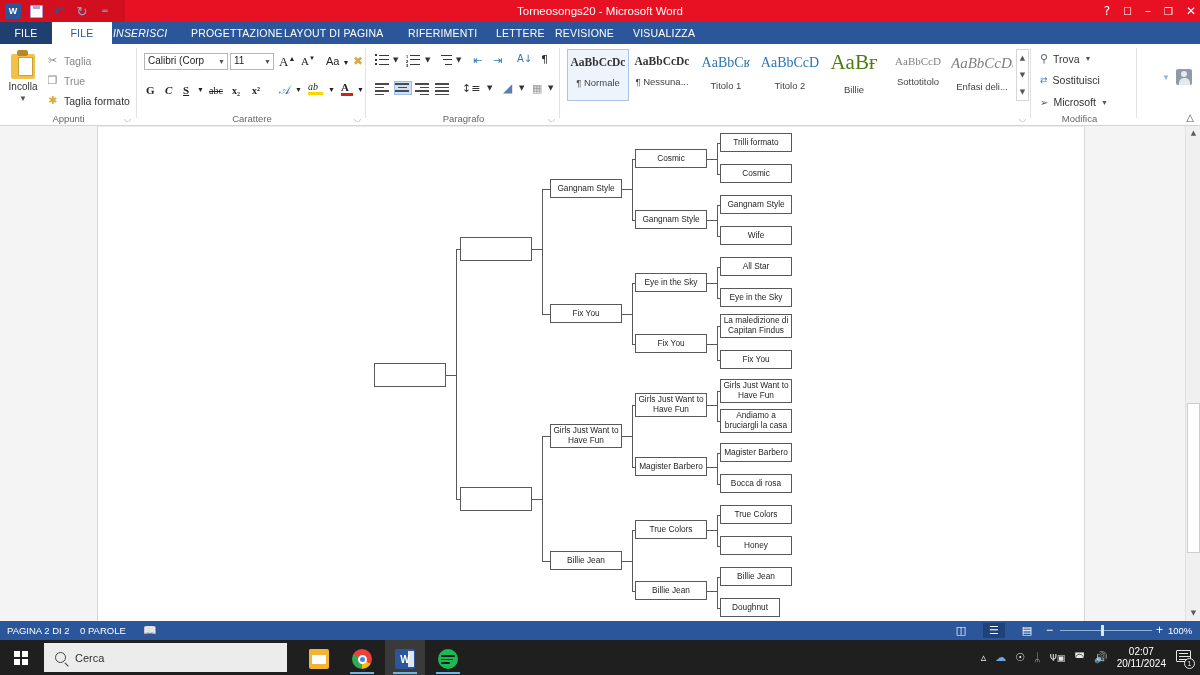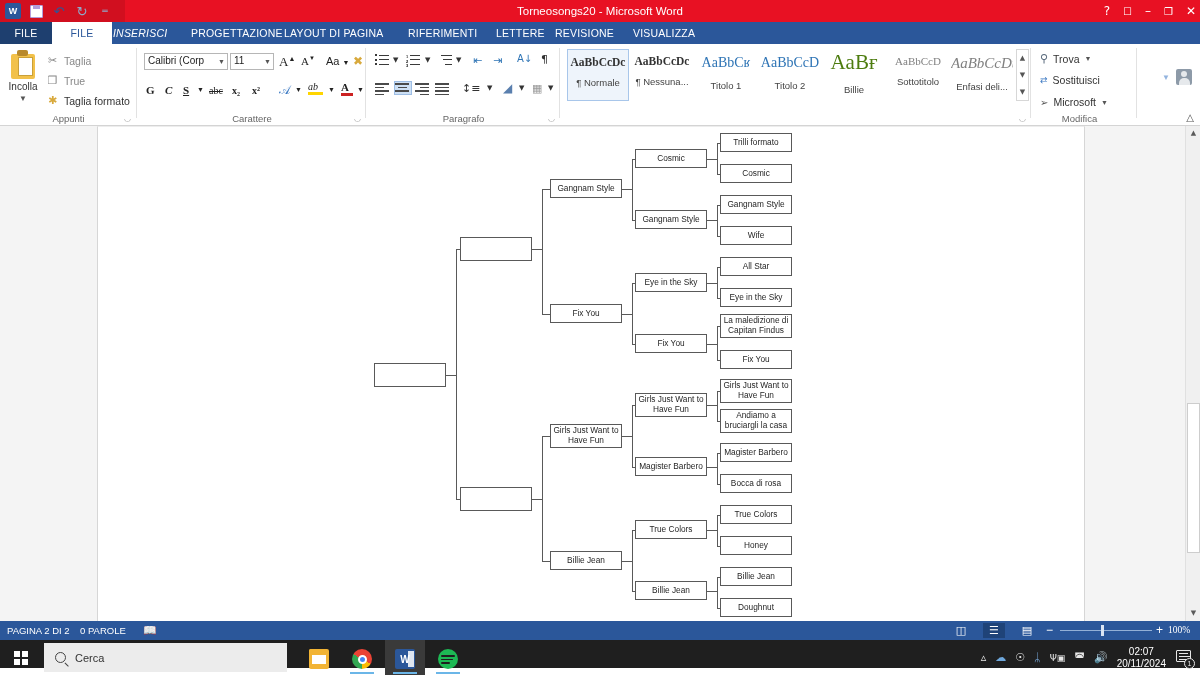--- a/index.html
+++ b/index.html
@@ -153,21 +153,21 @@
     position:absolute; left:0; top:621px; width:1200px; height:19px;
     background:#2b579a; color:#fff; font-size:9.5px;
   }
   .sb-item{ position:absolute; top:0; height:19px; line-height:19px; cursor:pointer; white-space:nowrap;}
   .viewbtn{ position:absolute; top:2px; width:22px; height:15px; cursor:pointer; text-align:center; line-height:15px; font-size:11px; font-family:"DejaVu Sans",sans-serif;}
   .viewbtn.sel{ background:#1f4378;}
   #zoomtrack{ position:absolute; top:9px; height:1px; background:#93b0d6;}
   #zoomthumb{ position:absolute; top:4px; width:3px; height:11px; background:#dbe5f3; cursor:pointer;}
   
   #taskbar{
-    position:absolute; left:0; top:640px; width:1200px; height:28px;
+    position:absolute; left:0; top:640px; width:1200px; height:35px;
     background:#1f1f1f;
   }
   #startbtn{ position:absolute; left:0; top:0; width:44px; height:35px; cursor:pointer;}
   .winlogo{ position:absolute; left:14px; top:11px; width:14px; height:14px;}
   .winlogo i{ position:absolute; width:6px; height:6px; background:#fff;}
   #searchbox{
     position:absolute; left:44px; top:3px; width:243px; height:29px;
     background:#ececec; display:flex; align-items:center; gap:9px; padding-left:11px;
     cursor:text;
   }
@@ -518,21 +518,21 @@
         </div>
         <div class="node" style="left: 622px; top: 378px; width: 72px; height: 19px;">
           <span>True Colors</span>
         </div>
         <div class="node" style="left: 622px; top: 409px; width: 72px; height: 19px;">
           <span>Honey</span>
         </div>
         <div class="node" style="left: 622px; top: 440px; width: 72px; height: 19px;">
           <span>Billie Jean</span>
         </div>
-        <div class="node" style="left: 622px; top: 471px; width: 72px; height: 19px;">
+        <div class="node" style="left: 622px; top: 471px; width: 60px; height: 19px;">
           <span>Doughnut</span>
         </div>
         <div class="ln lnh" style="left: 348px; top: 248px; width: 10px;"></div>
         <div class="ln lnv" style="left: 358px; top: 122px; height: 250px;"></div>
         <div class="ln lnh" style="left: 358px; top: 122px; width: 4px;"></div>
         <div class="ln lnh" style="left: 358px; top: 372px; width: 4px;"></div>
         <div class="ln lnh" style="left: 434px; top: 122px; width: 10px;"></div>
         <div class="ln lnv" style="left: 444px; top: 61.5px; height: 125px;"></div>
         <div class="ln lnh" style="left: 444px; top: 61.5px; width: 8px;"></div>
         <div class="ln lnh" style="left: 444px; top: 186.5px; width: 8px;"></div>
@@ -602,21 +602,21 @@
   <div class="sb-item" style="left:7px;">PAGINA 2 DI 2</div>
   <div class="sb-item" style="left:80px;">0 PAROLE</div>
   <div class="sb-item" style="left:143px;font-size:11px;">📖</div>
   <div class="viewbtn" style="left:950px;">◫</div>
   <div class="viewbtn sel" style="left:983px;">☰</div>
   <div class="viewbtn" style="left:1016px;">▤</div>
   <div class="sb-item" style="left:1046px;font-size:12px;">−</div>
   <div id="zoomtrack" style="left:1060px;width:92px;"></div>
   <div id="zoomthumb" style="left:1101px;"></div>
   <div class="sb-item" style="left:1156px;font-size:12px;">+</div>
-  <div class="sb-item" style="left:1168px;font-family:Liberation Serif, serif;">100%</div>
+  <div class="sb-item" style="left:1168px;">100%</div>
 </div>
 
 <div id="taskbar">
   <div id="startbtn">
     <div class="winlogo">
       <i style="left:0;top:0"></i>
         <i style="right:0;top:0"></i>
         <i style="left:0;bottom:0"></i>
         <i style="right:0;bottom:0"></i>
     </div>

